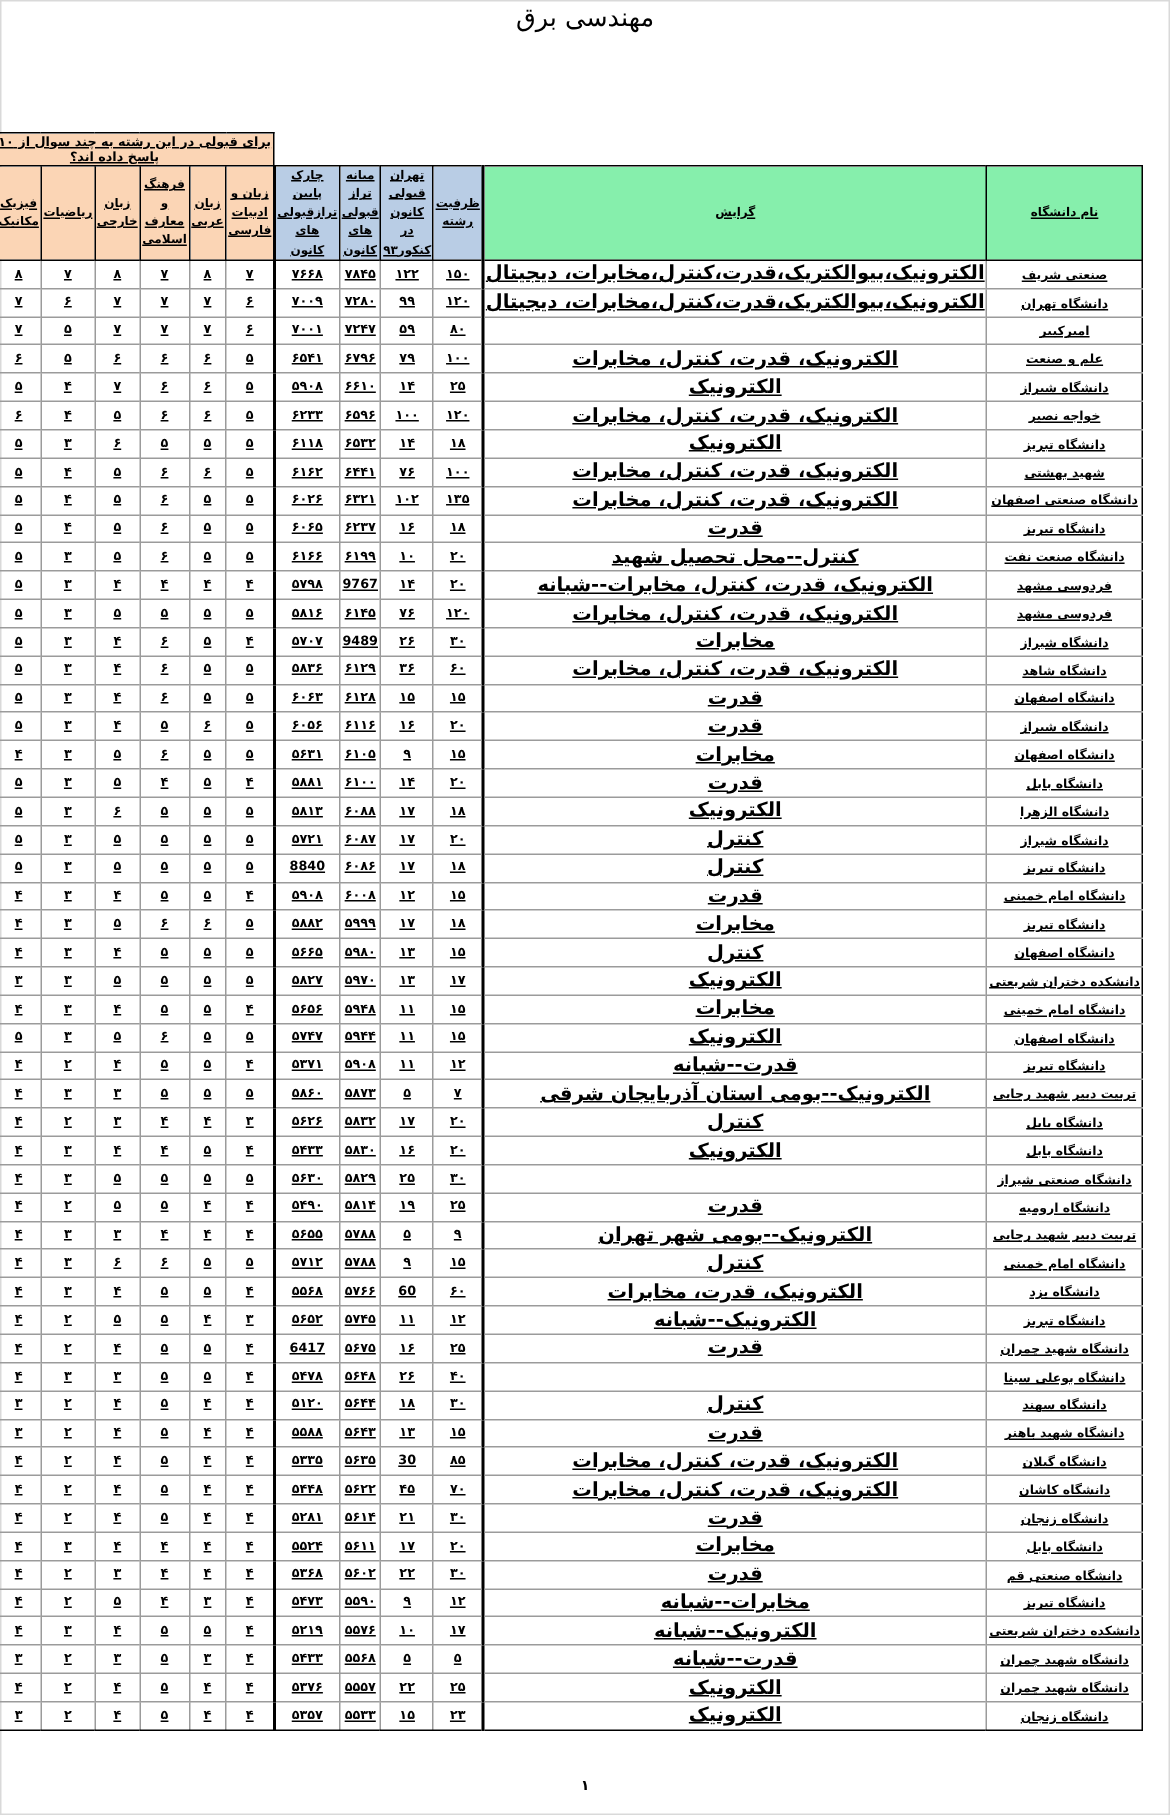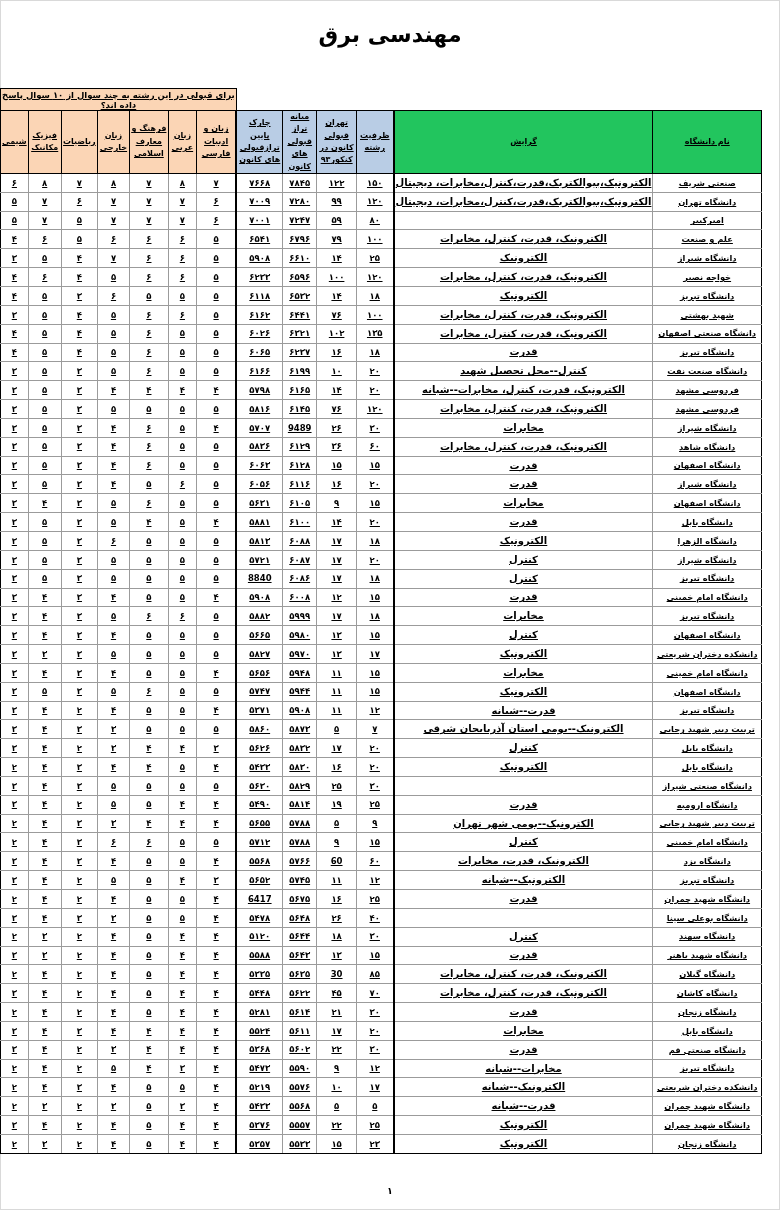--- a/index.html
+++ b/index.html
@@ -7,23 +7,23 @@
     width:780px;height:1210px;
     background:#ffffff;
     box-shadow:inset 0 0 0 1px #d9d9d9;
     font-family:"DejaVu Sans",sans-serif;
     direction:rtl;
     position:relative;
     color:#000;
   }
   .page-title{
     text-align:center;
-    font-weight:bold;
-    font-size:22px;
-    padding-top:22px;
+    font-weight:normal;
+    font-size:17px;
+    padding-top:2px;
     letter-spacing:0;
   }
   table.main{
     position:absolute;
     top:88px;
     right:18px;
     border-collapse:collapse;
     table-layout:fixed;
     text-decoration:underline;
   }
@@ -56,32 +56,32 @@
     background:#fbd5b5;
     font-size:8.5px;
   }
   tr.header-row{height:52px;}
   tr.header-row th{
     border:1px solid #000;
     font-size:8px;
     line-height:1.55;
   }
   th.h-blue{background:#b9cde5;}
-  th.h-cyan{background:#22c55e;}
+  th.h-cyan{background:#86efac;}
   th.h-orange{background:#fbd5b5;}
 
   
   tbody tr{height:18.85px;}
   tbody td{
     border:1px solid #9b9b9b;
     font-size:8.5px;
     line-height:1;
     white-space:nowrap;
   }
-  tbody td.col-major{font-size:10px;}
+  tbody td.col-major{font-size:13px;}
   tbody td.col-university{font-size:8.3px;border-right:1.5px solid #000;}
   tbody td.col-chemistry{border-left:1.5px solid #000;}
   
   .sep-quartile{border-left:2px solid #000 !important;}
   .sep-major{border-left:2px solid #000 !important;}
   tbody tr:last-child td{border-bottom:1.5px solid #000;}
   .page-footer{
     position:absolute;
     bottom:14px;
     left:0;right:0;
@@ -296,21 +296,21 @@
         <td class="col-foreign">۵</td>
         <td class="col-math">۳</td>
         <td class="col-physics">۵</td>
         <td class="col-chemistry">۳</td>
       </tr>
       <tr>
         <td class="col-university">فردوسی مشهد</td>
         <td class="col-major sep-major">الکترونیک، قدرت، کنترل، مخابرات--شبانه</td>
         <td class="col-capacity">۲۰</td>
         <td class="col-admitted">۱۴</td>
-        <td class="col-median">۶۱۶۵</td>
+        <td class="col-median">9767</td>
         <td class="col-quartile sep-quartile">۵۷۹۸</td>
         <td class="col-farsi">۴</td>
         <td class="col-arabic">۴</td>
         <td class="col-religion">۴</td>
         <td class="col-foreign">۴</td>
         <td class="col-math">۳</td>
         <td class="col-physics">۵</td>
         <td class="col-chemistry">۳</td>
       </tr>
       <tr>

